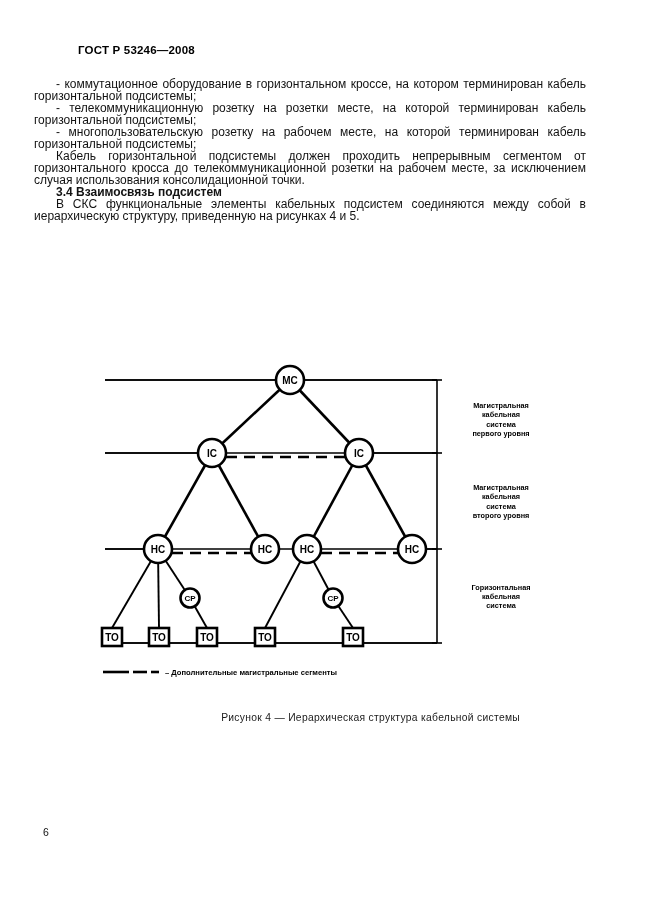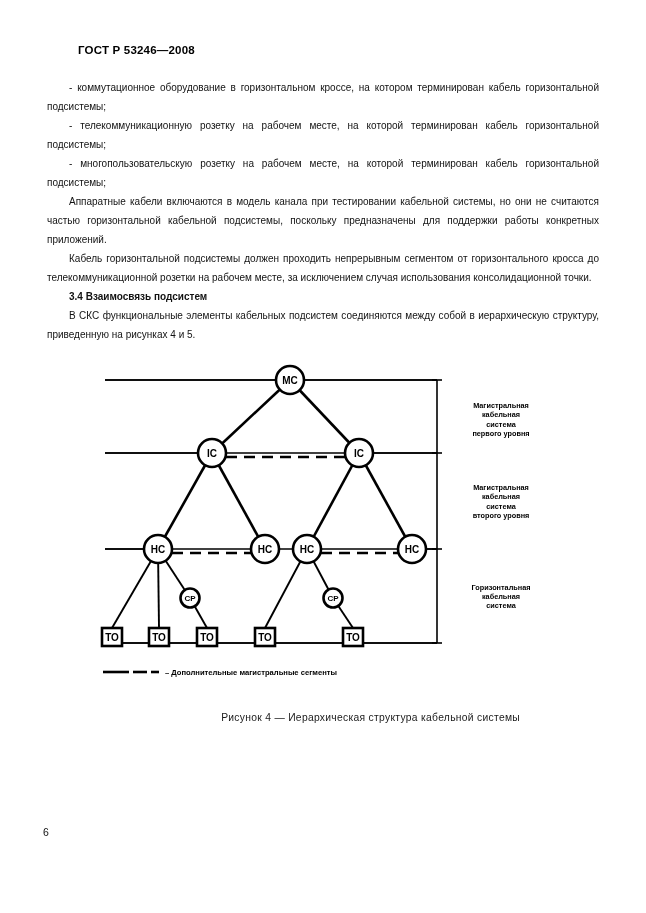--- a/index.html
+++ b/index.html
@@ -32,25 +32,25 @@
     font-size: 11.5px;
     font-weight: bold;
     letter-spacing: 0.2px;
     white-space: nowrap;
     padding-left: 35px;
   }
 
   
   .body-text {
     position: absolute;
-    left: 47px;
+    left: 34px;
     top: 78px;
     width: 552px;
-    font-size: 10px;
-    line-height: 19px;
+    font-size: 12px;
+    line-height: 12px;
     text-align: justify;
     color: #121212;
   }
   .body-text p {
     margin: 0;
     text-indent: 22px;
   }
   .section-head {
     font-weight: bold;
     text-indent: 22px;
@@ -123,23 +123,22 @@
 </style>
 </head>
 <body>
 
 <div id="page">
 
   <div class="doc-header">ГОСТ Р 53246—2008</div>
 
   <div class="body-text">
     <p>- коммутационное оборудование в горизонтальном кроссе, на котором терминирован кабель горизонтальной подсистемы;</p>
-    <p>- телекоммуникационную розетку на рабочем месте, на которой терминирован кабель горизонтальной подсистемы;</p>
+    <p>- телекоммуникационную розетку на розетки месте, на которой терминирован кабель горизонтальной подсистемы;</p>
     <p>- многопользовательскую розетку на рабочем месте, на которой терминирован кабель горизонтальной подсистемы;</p>
-    <p>Аппаратные кабели включаются в модель канала при тестировании кабельной системы, но они не считаются частью горизонтальной кабельной подсистемы, поскольку предназначены для поддержки работы конкретных приложений.</p>
     <p>Кабель горизонтальной подсистемы должен проходить непрерывным сегментом от горизонтального кросса до телекоммуникационной розетки на рабочем месте, за исключением случая использования консолидационной точки.</p>
     <p class="section-head">3.4 Взаимосвязь подсистем</p>
     <p>В СКС функциональные элементы кабельных подсистем соединяются между собой в иерархическую структуру, приведенную на рисунках 4 и 5.</p>
   </div>
 
   <div id="figure">
     <svg width="646" height="350" viewBox="0 0 646 350" xmlns="http://www.w3.org/2000/svg">
       <g id="svg-root">
           <line x1="105" y1="28" x2="437" y2="28" stroke="#000000" stroke-width="1.6" stroke-linecap="butt"></line>
           <line x1="105" y1="101" x2="437" y2="101" stroke="#000000" stroke-width="1.6" stroke-linecap="butt"></line>

